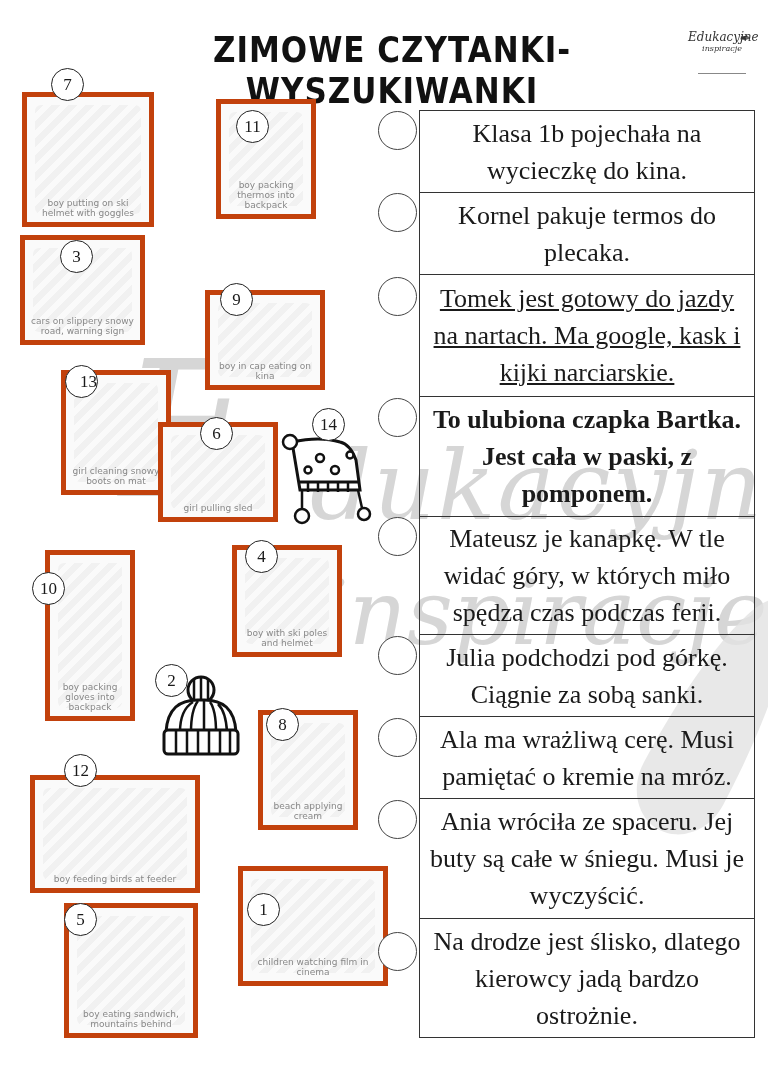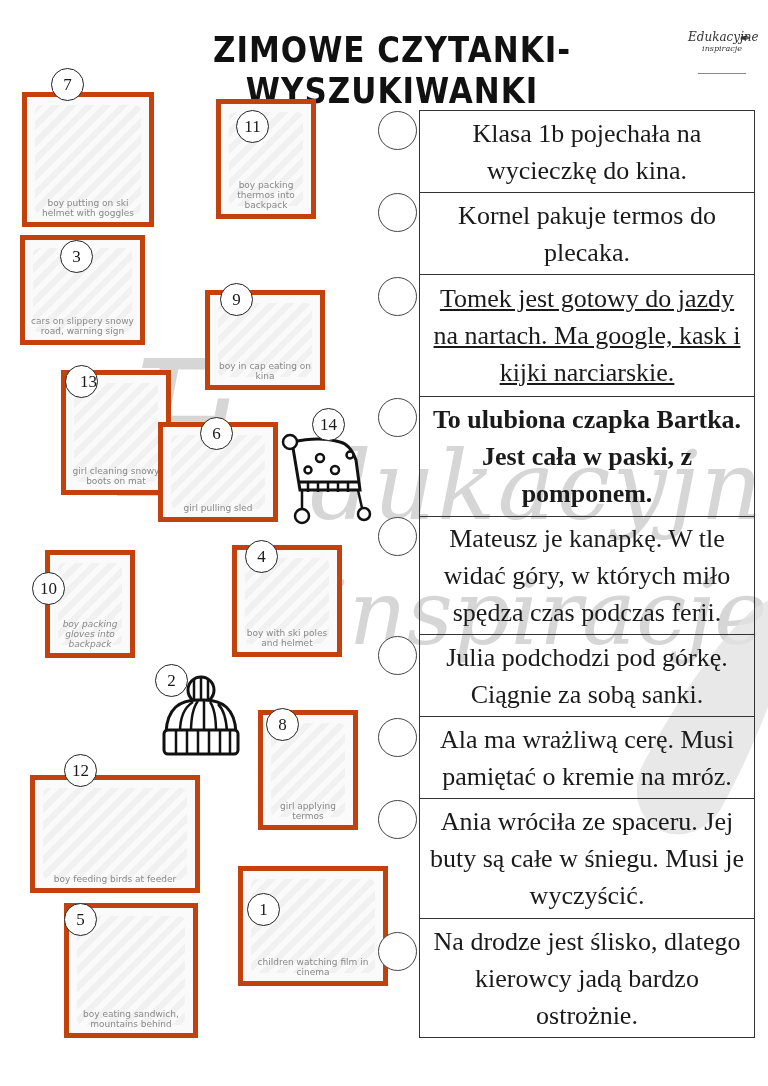--- a/index.html
+++ b/index.html
@@ -91,21 +91,21 @@
   <circle cx="55" cy="50" r="4" fill="#fff" stroke="#111" stroke-width="2.5"></circle>
   <circle cx="70" cy="35" r="3.5" fill="#fff" stroke="#111" stroke-width="2.5"></circle>
   <path d="M20 62 L80 62" stroke="#111" stroke-width="3"></path>
   <path d="M28 62 V72 M38 62 V72 M48 62 V72 M58 62 V72 M68 62 V72" stroke="#111" stroke-width="2.5"></path>
   <path d="M22 70 L22 92 M78 70 L82 88" stroke="#111" stroke-width="2.5"></path>
   <circle cx="22" cy="96" r="7" fill="#fff" stroke="#111" stroke-width="2.5"></circle>
   <circle cx="84" cy="94" r="6" fill="#fff" stroke="#111" stroke-width="2.5"></circle>
 </svg>
 <div class="num" style="left:312px;top:408px;">14</div>
 
-<div class="illus" style="left:45px;top:550px;width:90px;height:108px;font-style:italic;">
+<div class="illus" style="left:45px;top:550px;width:90px;height:171px;">
     <div class="sketch"></div>
     <div class="desc">boy packing gloves into backpack</div>
   </div>
 <div class="num" style="left:32px;top:572px;">10</div>
 
 <div class="illus" style="left:232px;top:545px;width:110px;height:112px;">
     <div class="sketch"></div>
     <div class="desc">boy with ski poles and helmet</div>
   </div>
 <div class="num" style="left:245px;top:540px;">4</div>
@@ -115,21 +115,21 @@
   <path d="M36 8 V28 M43 6 V30 M50 8 V28" stroke="#111" stroke-width="2.5"></path>
   <path d="M8 60 Q10 26 43 28 Q76 26 78 60 Z" fill="#fff" stroke="#111" stroke-width="3"></path>
   <path d="M22 60 Q22 38 35 30 M33 60 Q33 38 40 29 M46 60 Q46 38 46 29 M58 60 Q58 38 52 30 M69 60 Q68 40 60 32" stroke="#111" stroke-width="2.5" fill="none"></path>
   <rect x="6" y="58" width="74" height="24" rx="4" fill="#fff" stroke="#111" stroke-width="3"></rect>
   <path d="M18 58 V82 M29 58 V82 M40 58 V82 M51 58 V82 M62 58 V82 M72 58 V82" stroke="#111" stroke-width="2.5"></path>
 </svg>
 <div class="num" style="left:155px;top:664px;">2</div>
 
 <div class="illus" style="left:258px;top:710px;width:100px;height:120px;">
     <div class="sketch"></div>
-    <div class="desc">girl applying termos</div>
+    <div class="desc">beach applying cream</div>
   </div>
 <div class="num" style="left:266px;top:708px;">8</div>
 
 <div class="illus" style="left:30px;top:775px;width:170px;height:118px;">
     <div class="sketch"></div>
     <div class="desc">boy feeding birds at feeder</div>
   </div>
 <div class="num" style="left:64px;top:754px;">12</div>
 
 <div class="illus" style="left:64px;top:903px;width:134px;height:135px;">

